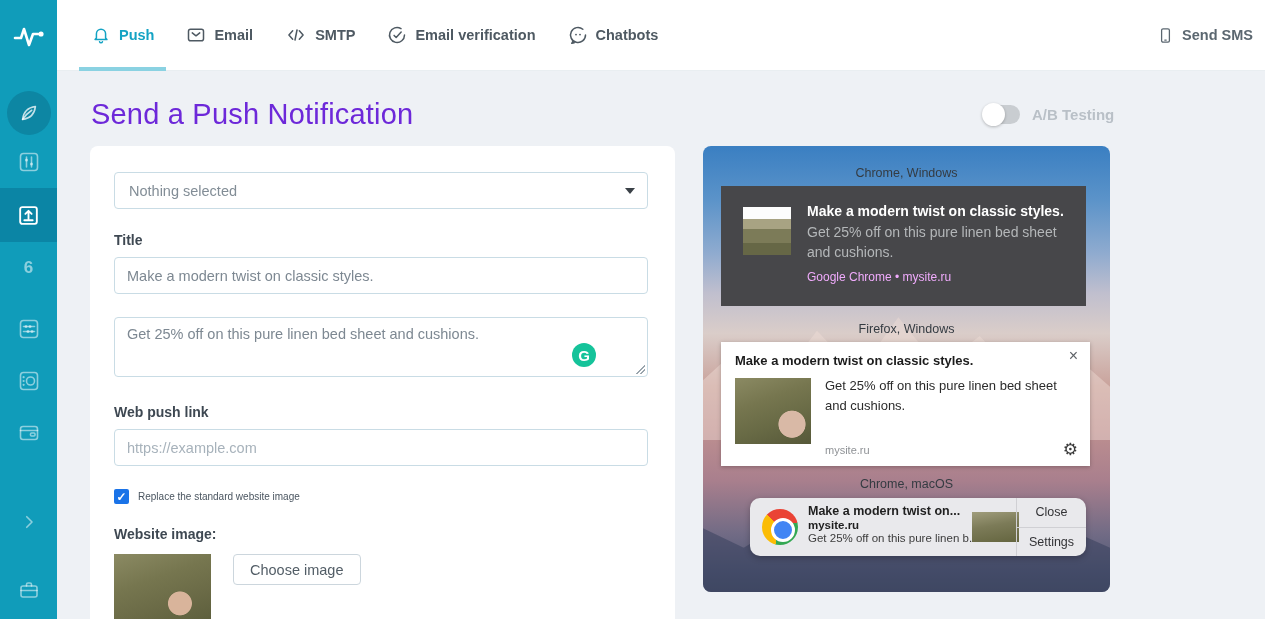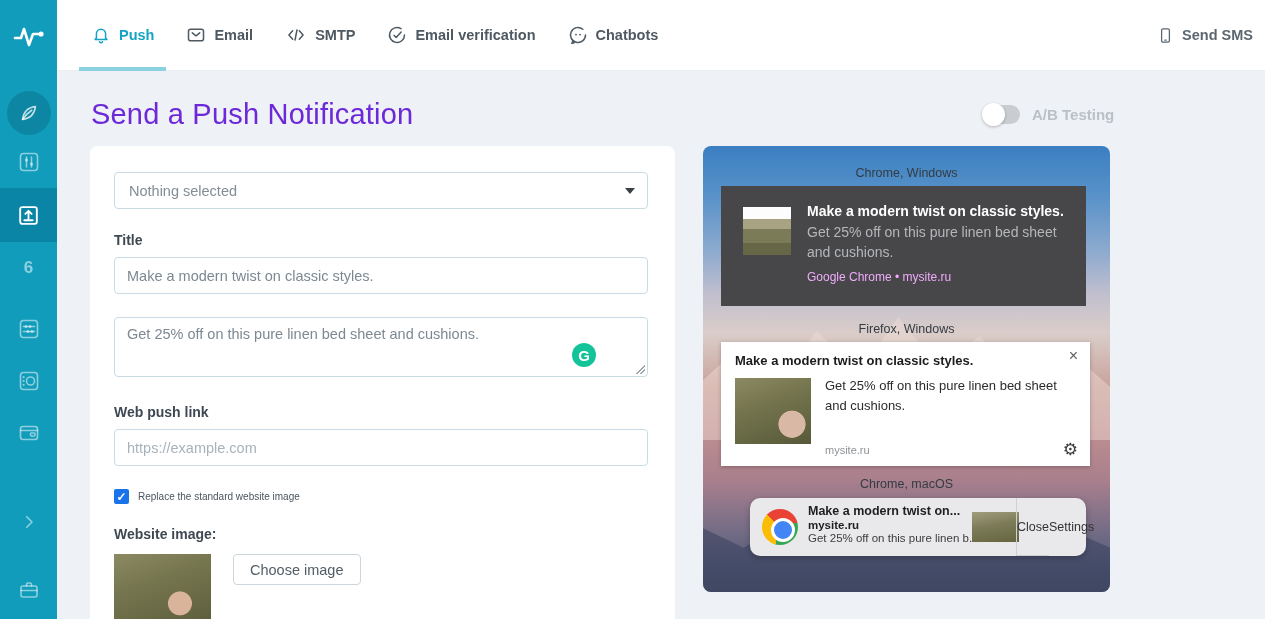--- a/index.html
+++ b/index.html
@@ -86,21 +86,21 @@
   .pv-mac { position:absolute; left:32px; top:352px; width:336px; height:58px; background:#e9e9ec; border-radius:10px; box-shadow:0 2px 6px rgba(0,0,0,0.25); z-index:2;margin-left:15px; }
   .mac-chrome-logo { position:absolute; left:12px; top:11px; width:36px; height:36px; border-radius:50%;
       background:conic-gradient(from -45deg, #ea4335 0deg 120deg, #34a853 120deg 240deg, #fbbc05 240deg 360deg); }
   .mac-chrome-logo::after { content:""; position:absolute; left:9px; top:9px; width:18px; height:18px; border-radius:50%; background:#4285f4; border:3.5px solid #ffffff; }
   .mac-text { position:absolute; left:58px; top:6px; width:162px; }
   .mac-title { font-size:12.5px; font-weight:700; color:#1f1f1f; white-space:nowrap; }
   .mac-site { font-size:11.5px; font-weight:700; color:#1f1f1f; margin-top:1px; }
   .mac-body { font-size:11.5px; color:#3c3c3c; margin-top:1px; white-space:nowrap; }
   .mac-thumb { position:absolute; left:222px; top:14px; width:47px; height:30px; background:
       linear-gradient(170deg,#a09d7c 0%, #7c7b58 45%, #64653f 100%); }
-  .mac-actions { position:absolute; right:0; top:0; width:70px; height:100%; border-left:1px solid #d0d0d4; display:flex; flex-direction:row;text-align:center; }
+  .mac-actions { position:absolute; right:0; top:0; width:70px; height:100%; border-left:1px solid #d0d0d4; display:flex; flex-direction:column;text-align:center; }
   .mac-btn { flex:1; display:flex; align-items:center; justify-content:center; font-size:12.5px; color:#333336; }
   .mac-btn.top { border-bottom:1px solid #d0d0d4; }
 
   svg { display:block; }
 </style>
 </head>
 <body>
 
 <div class="sidebar">
   <div class="logo">

